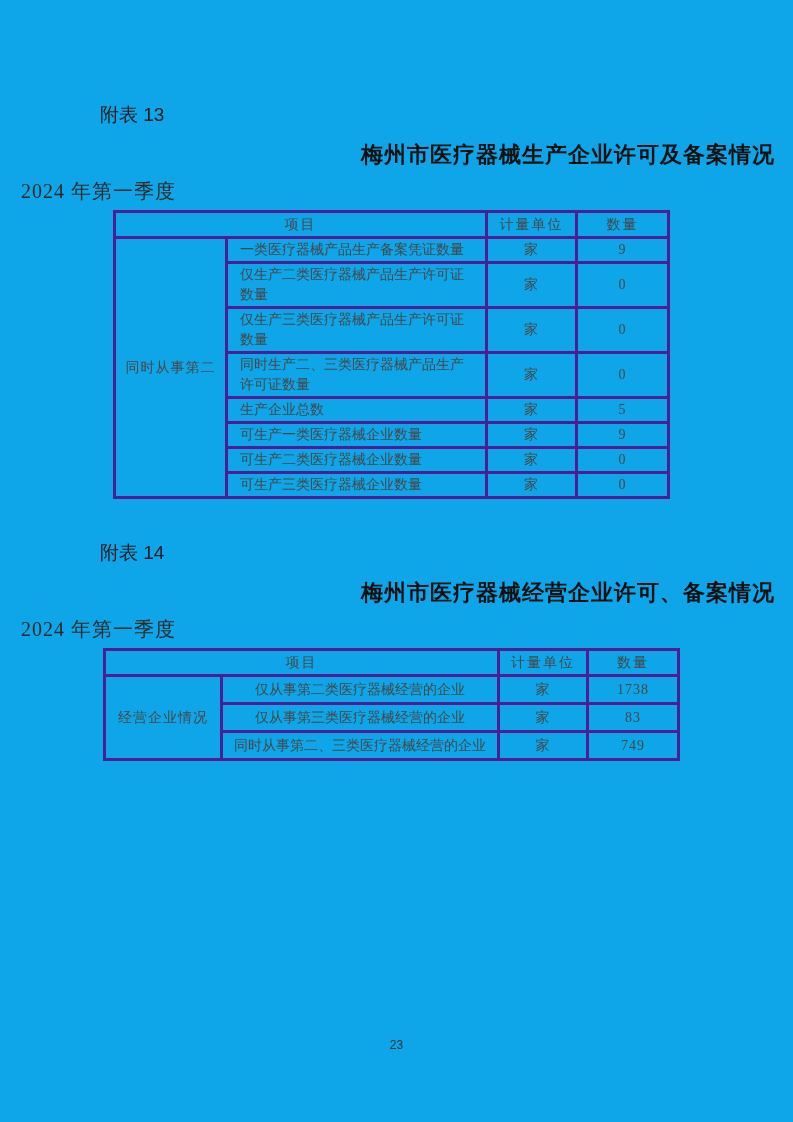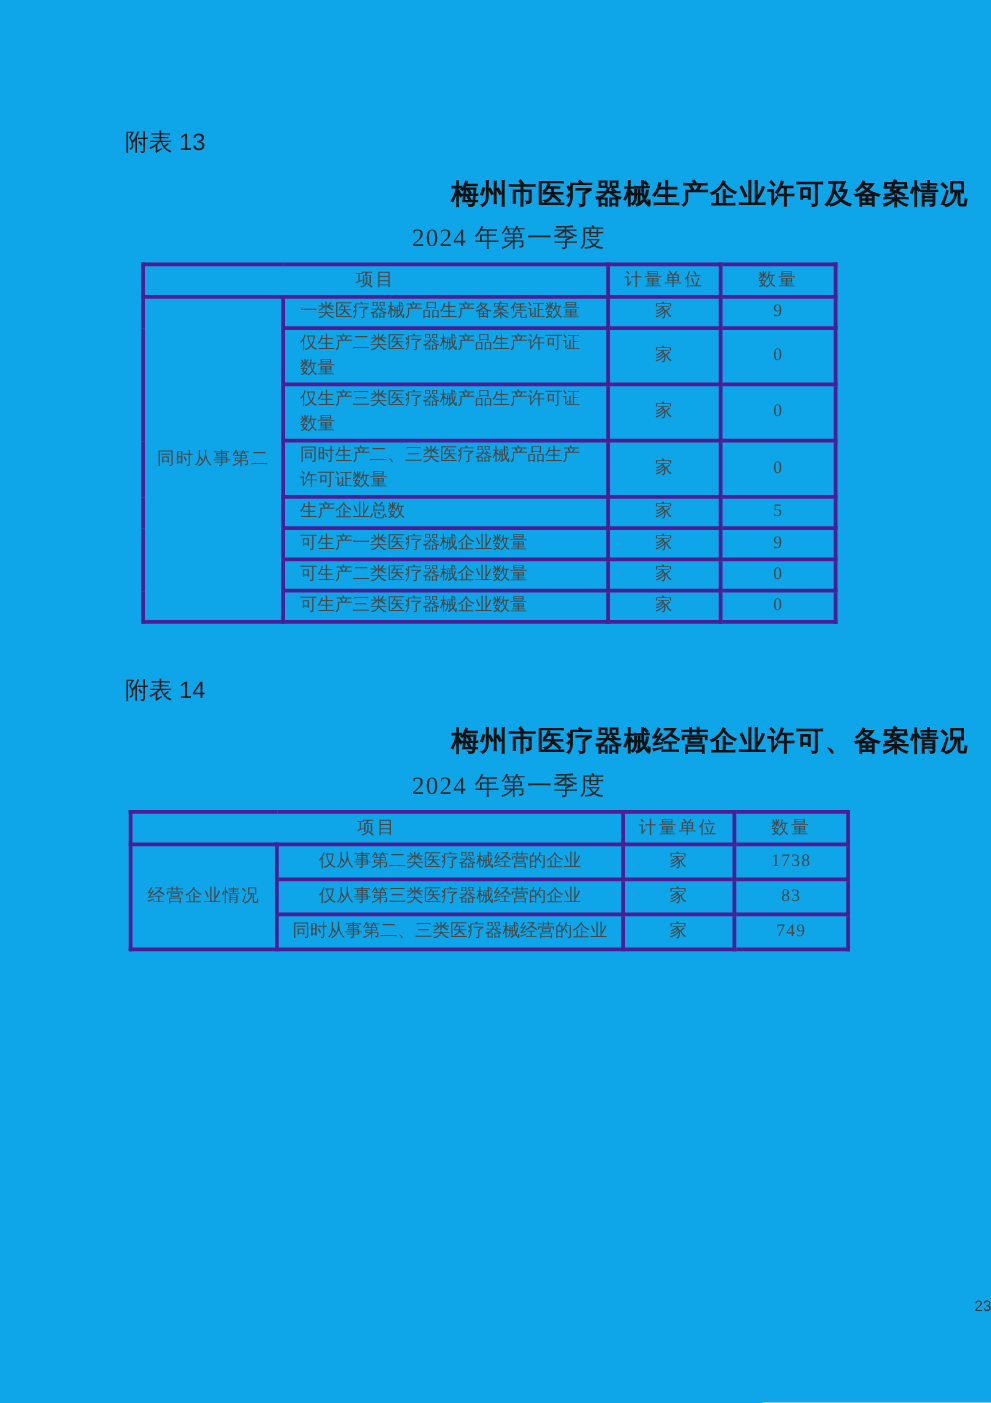--- a/index.html
+++ b/index.html
@@ -28,21 +28,20 @@
     text-align: right;
     font-family: "Liberation Sans", sans-serif;
     font-size: 22px;
     font-weight: 700;
     color: #111111;
     line-height: 26px;
     letter-spacing: 1px;
   }
   .table-subtitle {
     margin: 11px 0 0 0;
-    text-align: center;
     font-family: "Liberation Serif", serif;
     font-size: 20px;
     font-weight: 400;
     color: #2a2a2a;
     line-height: 24px;
     letter-spacing: 1px;
     padding-left: 21px;
   }
   table.data-table {
     border-collapse: collapse;
@@ -73,21 +72,21 @@
   .unit-cell, .qty-cell { text-align: center; letter-spacing: 1px; }
   .t13 col.c1 { width: 112px; } .t13 col.c2 { width: 260px; }
   .t13 col.c3 { width: 90px; }  .t13 col.c4 { width: 92px; }
   .t14 col.c1 { width: 117px; } .t14 col.c2 { width: 277px; }
   .t14 col.c3 { width: 89px; }  .t14 col.c4 { width: 91px; }
   .page-number {
     position: absolute;
     top: 1038px;
     left: 0;
     width: 100%;
-    text-align: right;
+    text-align: center;
     font-family: "Liberation Sans", sans-serif;
     font-size: 12px;
     color: #333333;
   }
 </style>
 </head>
 <body>
 
 <div class="page">
 

